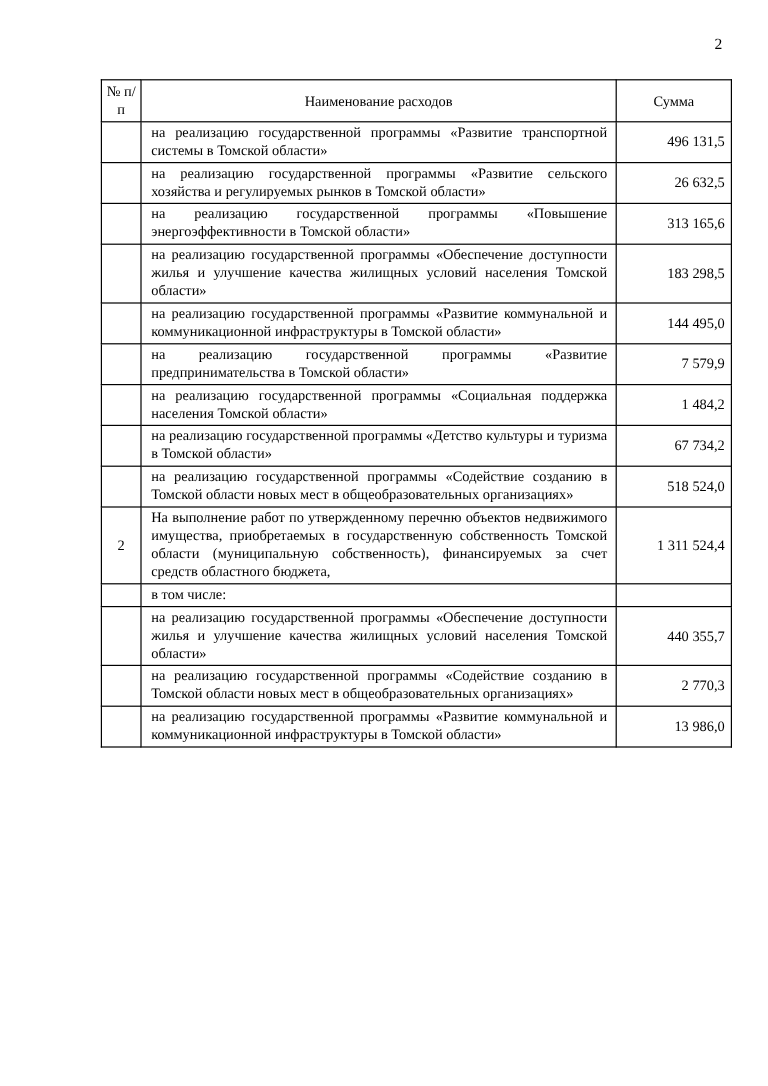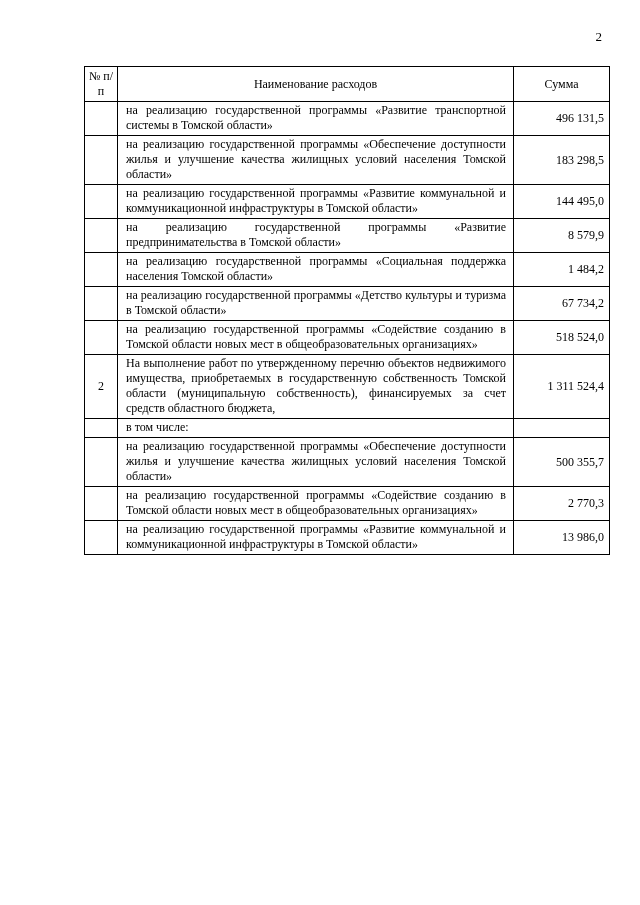--- a/index.html
+++ b/index.html
@@ -86,32 +86,42 @@
       </tr>
     </thead>
     <tbody id="table-body">
         <tr>
           <td class="td-num"></td>
           <td class="td-name">на реализацию государственной программы «Развитие транспортной системы в Томской области»</td>
           <td class="td-sum">496 131,5</td>
         </tr>
         <tr>
           <td class="td-num"></td>
+          <td class="td-name">на реализацию государственной программы «Развитие сельского хозяйства и регулируемых рынков в Томской области»</td>
+          <td class="td-sum">26 632,5</td>
+        </tr>
+        <tr>
+          <td class="td-num"></td>
+          <td class="td-name">на реализацию государственной программы «Повышение энергоэффективности в Томской области»</td>
+          <td class="td-sum">313 165,6</td>
+        </tr>
+        <tr>
+          <td class="td-num"></td>
           <td class="td-name">на реализацию государственной программы «Обеспечение доступности жилья и улучшение качества жилищных условий населения Томской области»</td>
           <td class="td-sum">183 298,5</td>
         </tr>
         <tr>
           <td class="td-num"></td>
           <td class="td-name">на реализацию государственной программы «Развитие коммунальной и коммуникационной инфраструктуры в Томской области»</td>
           <td class="td-sum">144 495,0</td>
         </tr>
         <tr>
           <td class="td-num"></td>
           <td class="td-name">на реализацию государственной программы «Развитие предпринимательства в Томской области»</td>
-          <td class="td-sum">8 579,9</td>
+          <td class="td-sum">7 579,9</td>
         </tr>
         <tr>
           <td class="td-num"></td>
           <td class="td-name">на реализацию государственной программы «Социальная поддержка населения Томской области»</td>
           <td class="td-sum">1 484,2</td>
         </tr>
         <tr>
           <td class="td-num"></td>
           <td class="td-name">на реализацию государственной программы «Детство культуры и туризма в Томской области»</td>
           <td class="td-sum">67 734,2</td>
@@ -127,21 +137,21 @@
           <td class="td-sum">1 311 524,4</td>
         </tr>
         <tr>
           <td class="td-num"></td>
           <td class="td-name">в том числе:</td>
           <td class="td-sum"></td>
         </tr>
         <tr>
           <td class="td-num"></td>
           <td class="td-name">на реализацию государственной программы «Обеспечение доступности жилья и улучшение качества жилищных условий населения Томской области»</td>
-          <td class="td-sum">500 355,7</td>
+          <td class="td-sum">440 355,7</td>
         </tr>
         <tr>
           <td class="td-num"></td>
           <td class="td-name">на реализацию государственной программы «Содействие созданию в Томской области новых мест в общеобразовательных организациях»</td>
           <td class="td-sum">2 770,3</td>
         </tr>
         <tr>
           <td class="td-num"></td>
           <td class="td-name">на реализацию государственной программы «Развитие коммунальной и коммуникационной инфраструктуры в Томской области»</td>
           <td class="td-sum">13 986,0</td>

